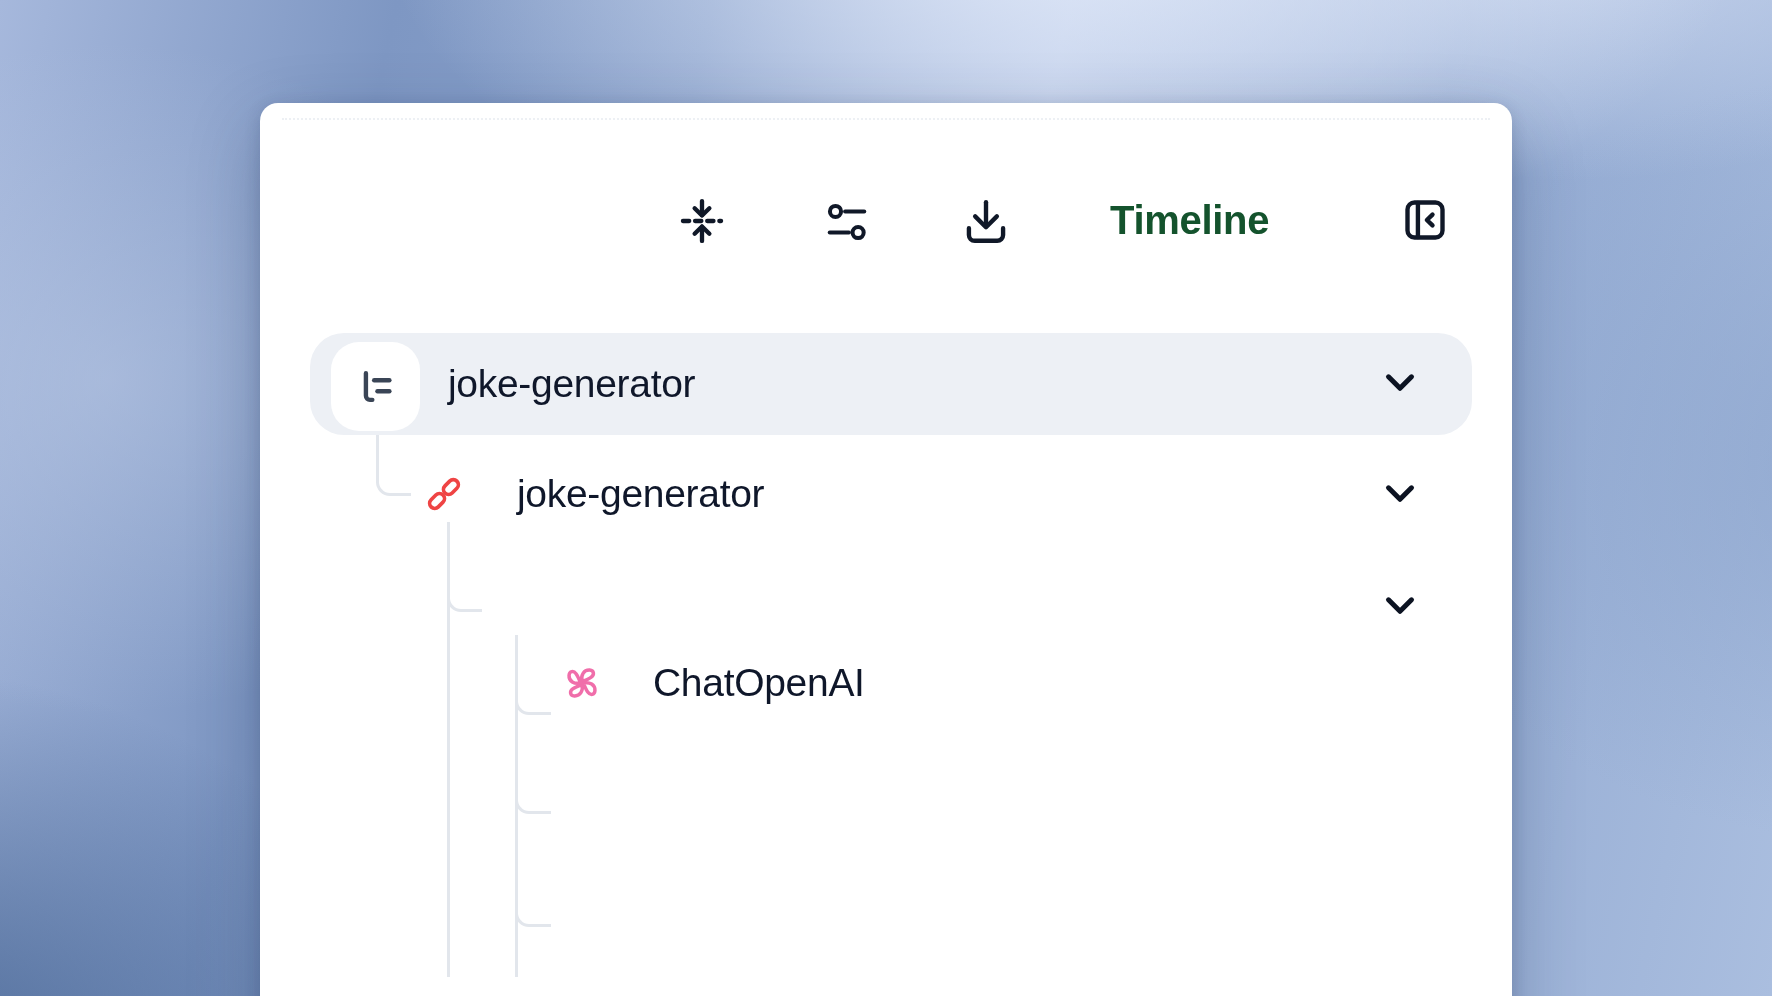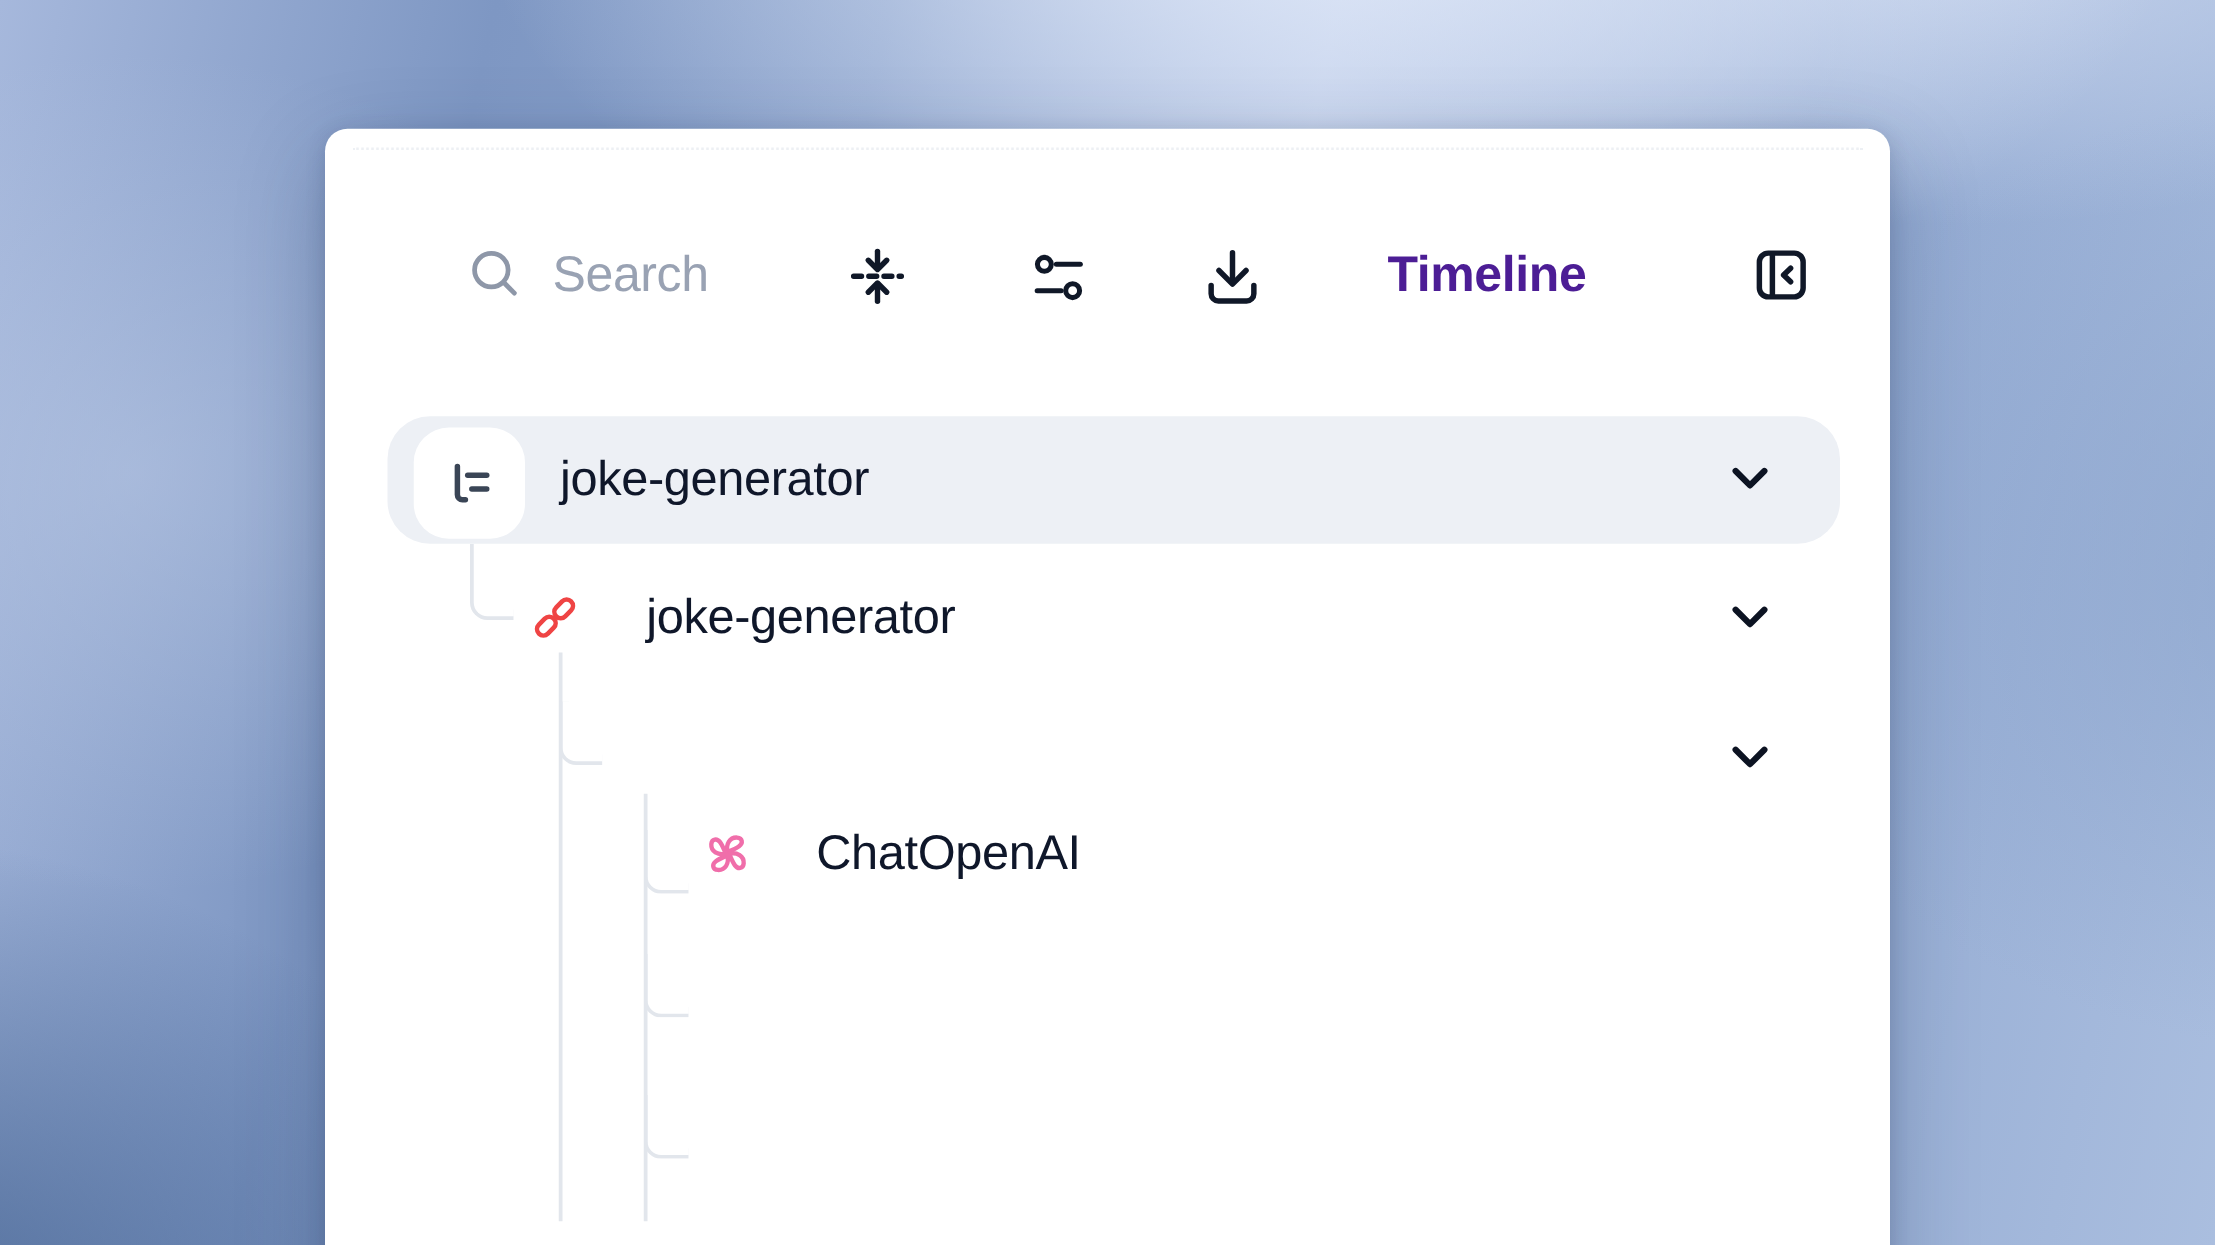--- a/index.html
+++ b/index.html
@@ -22,21 +22,21 @@
   .card-top-divider{
     position:absolute;left:22px;right:22px;top:15px;height:0;
     border-top:2px dotted #edf0f4;
   }
   .abs{position:absolute;}
   .toolbar-text{
     font-size:40px;letter-spacing:-.3px;color:#99a2b3;white-space:nowrap;
     transform:translateY(-50%);
   }
   .timeline-text{
-    font-size:40px;font-weight:700;letter-spacing:-.3px;color:#4c1d95;white-space:nowrap;
+    font-size:40px;font-weight:700;letter-spacing:-.3px;color:#14532d;white-space:nowrap;
     transform:translateY(-50%);
   }
   .row-label{
     font-size:39px;font-weight:500;letter-spacing:-.3px;color:#0f172a;white-space:nowrap;
     transform:translateY(-50%);
   }
   .pill{
     position:absolute;left:50px;top:230px;width:1162px;height:102px;
     background:#edf0f5;border-radius:34px;
   }
@@ -50,29 +50,20 @@
   .conn-elbow{border-left-width:3px;border-bottom-width:3px;border-bottom-left-radius:14px;}
   .icon-box{position:absolute;display:flex;align-items:center;justify-content:center;}
   svg{display:block;}
 </style>
 </head>
 <body>
 
 <div class="card">
   <div class="card-top-divider"></div>
 
-  <div class="abs" style="left:108px;top:90px;width:300px;height:56px;">
-    <span class="icon-box" style="left:4px;top:2px;width:46px;height:46px;">
-      <svg width="46" height="46" viewBox="0 0 24 24" fill="none" stroke="#8e97a8" stroke-width="2" stroke-linecap="round">
-        <circle cx="11" cy="11" r="7"></circle>
-          <path d="M16.2 16.2 L20.6 20.6"></path>
-      </svg>
-    </span>
-    <span class="toolbar-text abs" style="left:74px;top:27px;">Search</span>
-  </div>
 
   <span class="icon-box" style="left:416px;top:92px;width:52px;height:52px;">
     <svg width="52" height="52" viewBox="0 0 24 24" fill="none" stroke="#101828" stroke-width="2" stroke-linecap="round" stroke-linejoin="round">
       <path d="M12 2.8 v6.4"></path>
         <path d="M8.6 6.1 L12 9.5 L15.4 6.1"></path>
       <path d="M3.2 12 H20.8" stroke-dasharray="2.9 2.7"></path>
       <path d="M12 21.2 v-6.4"></path>
         <path d="M8.6 17.9 L12 14.5 L15.4 17.9"></path>
     </svg>
   </span>

